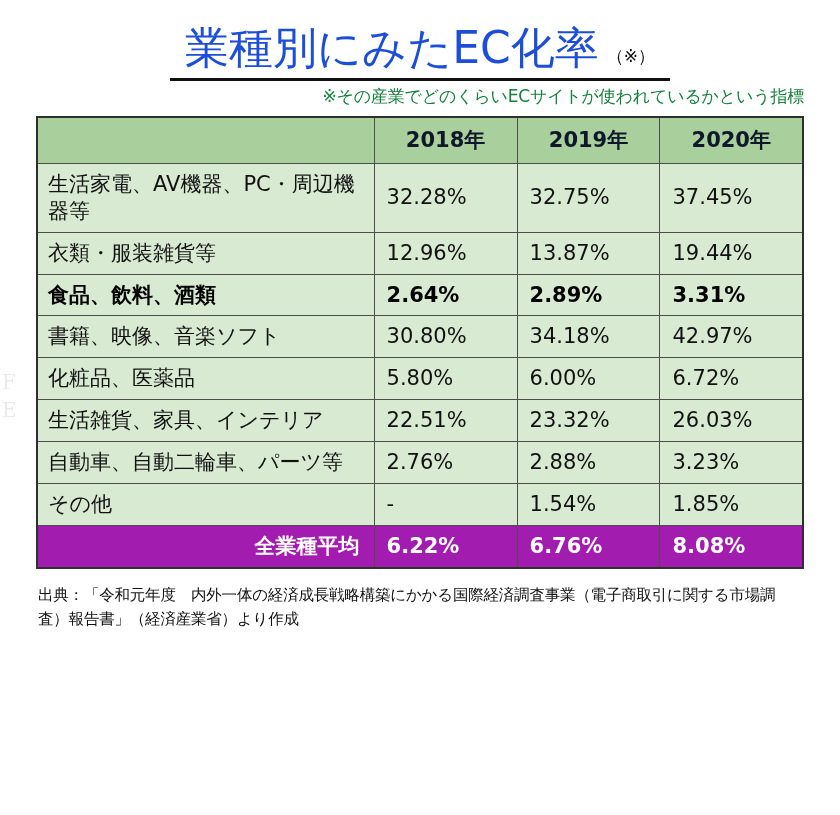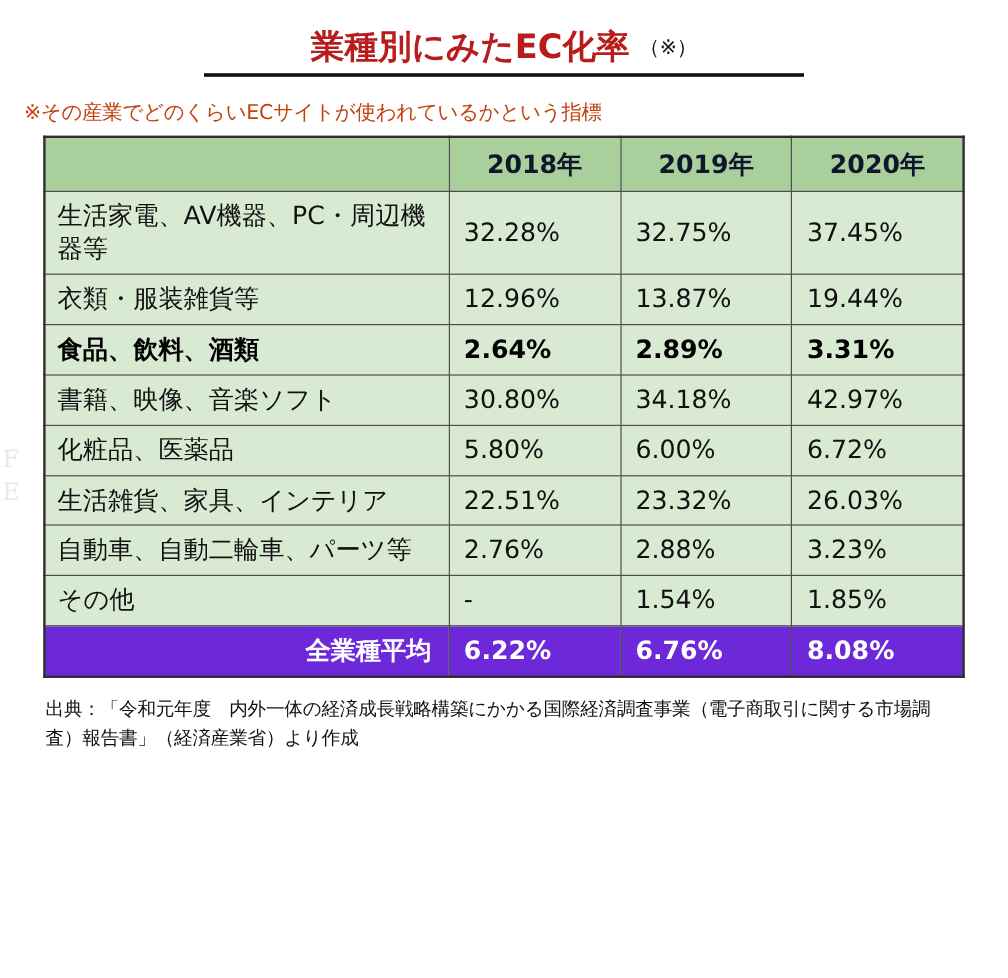--- a/index.html
+++ b/index.html
@@ -25,44 +25,45 @@
 
   
   .title-row {
     display: flex;
     align-items: flex-end;
     justify-content: center;
     margin-top: 10px;
     margin-bottom: 6px;
   }
   .title-main {
-    font-size: 28px;
-    font-weight: bold;
+    font-size: 44px;
+    font-weight: normal;
     letter-spacing: 0px;
-    color: #b91c1c;
+    color: #1d4ed8;
     line-height: 1.1;
   }
   .title-note {
     font-size: 17px;
     color: #111111;
     margin-left: 8px;
     padding-bottom: 4px;
     font-weight: normal;
   }
   .title-underline {
     width: 500px;
     height: 3px;
     background: #111111;
     margin: 2px auto 0 auto;
   }
 
   .subnote {
+    text-align: right;
     font-size: 17px;
-    color: #c2410c;
-    margin: 18px 16px 8px 0;
+    color: #15803d;
+    margin: 4px 16px 8px 0;
     letter-spacing: -0.2px;
   }
 
   
   .table-wrap {
     padding: 0 16px;
   }
   table.ec {
     width: 100%;
     border-collapse: collapse;
@@ -104,21 +105,21 @@
   }
   tbody td.val {
     text-align: left;
     padding-left: 12px;
   }
   tbody tr.highlight td {
     color: #000000;
     font-weight: bold;
   }
   tfoot td {
-    background: #6d28d9;
+    background: #a21caf;
     color: #ffffff;
     font-weight: bold;
     font-size: 24px;
   }
   tfoot td.cat {
     text-align: right;
     padding-right: 14px;
   }
   tfoot td.val {
     text-align: left;

